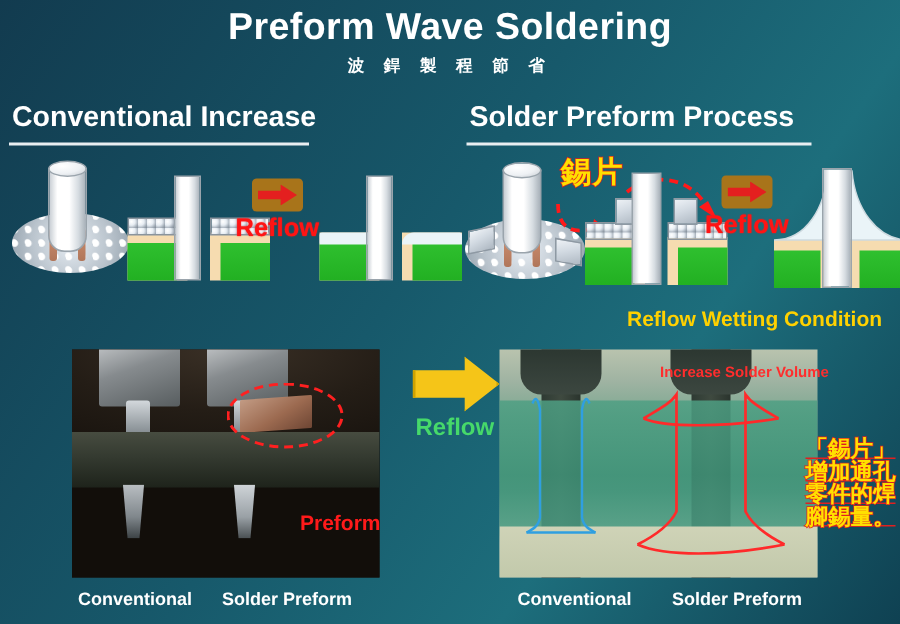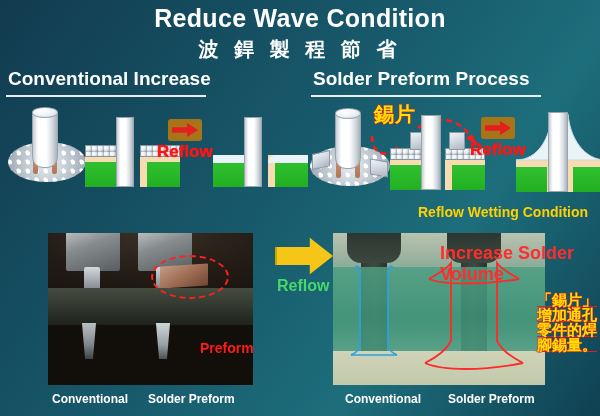--- a/index.html
+++ b/index.html
@@ -26,21 +26,21 @@
     font-size: 25px;
     font-weight: bold;
     letter-spacing: 0.3px;
   }
   #subtitle {
     position: absolute;
     left: 0; top: 36px;
     width: 600px;
     text-align: center;
     color: #ffffff;
-    font-size: 20px;
+    font-size: 11px;
     font-weight: bold;
     letter-spacing: 5px;
   }
   .sect-head {
     position: absolute;
     color: #ffffff;
     font-size: 19px;
     font-weight: bold;
     padding-bottom: 2px;
   }
@@ -157,21 +157,21 @@
     position: absolute;
     left: 418px; top: 204px;
     color: #ffd100;
     font-size: 14px;
     font-weight: bold;
   }
   #solder-volume {
     position: absolute;
     left: 440px; top: 243px;
     color: #ff2d2d;
-    font-size: 18px;
+    font-size: 10px;
     font-weight: bold;
   }
   #vert-note {
     position: absolute;
     left: 537px; top: 292px;
     width: 60px;
     color: #ffe000;
     font-size: 15px;
     font-weight: bold;
     line-height: 15px;
@@ -218,21 +218,21 @@
     border: 2px dashed #ff2020;
     border-radius: 50%;
     box-sizing: border-box;
   }
 </style>
 </head>
 <body>
 
 <div id="slide">
 
-  <div id="title">Reduce Wave Condition</div>
+  <div id="title">Preform Wave Soldering</div>
   <div id="subtitle">波 銲 製 程 節 省</div>
 
   <div class="sect-head" id="head-left">Conventional Increase</div>
   <div class="sect-rule" id="rule-left"></div>
 
   <div class="sect-head" id="head-right">Solder Preform Process</div>
   <div class="sect-rule" id="rule-right"></div>
 
   <div>
     <div class="blob" style="left:8px; top:142px; width:78px; height:40px;"></div>

